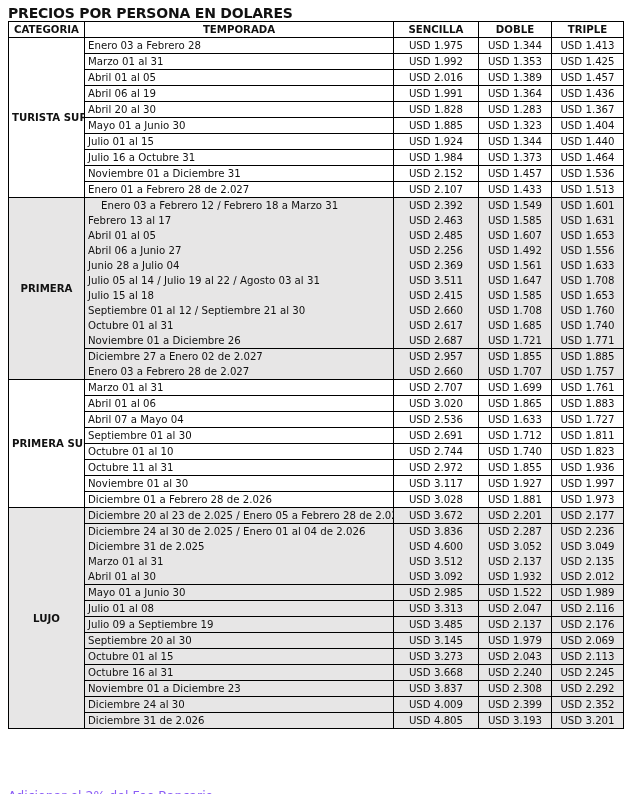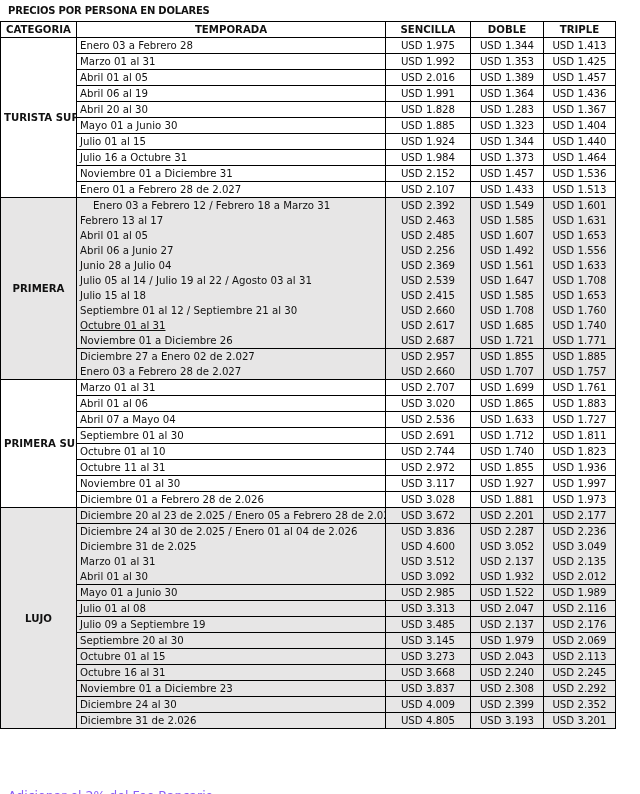--- a/index.html
+++ b/index.html
@@ -1,20 +1,20 @@
 <!DOCTYPE html>
 <html><head>
 <meta charset="utf-8">
 <style>
   html, body { margin: 0; padding: 0; background: #ffffff; }
   body { width: 640px; height: 794px; position: relative; overflow: hidden;
          font-family: "DejaVu Sans", sans-serif; color: #111; }
-  .title { position: absolute; left: 8px; top: 5px; font-size: 10px; font-weight: bold;
+  .title { position: absolute; left: 8px; top: 5px; font-size: 14px; font-weight: bold;
            font-family: "DejaVu Sans", sans-serif; letter-spacing: -0.2px; }
-  table.prices { position: absolute; left: 0; top: 21px; width: 615px;
+  table.prices { position: absolute; left: 8px; top: 21px; width: 615px;
                  border-collapse: collapse; table-layout: fixed; font-size: 10.2px; }
   table.prices th, table.prices td { border: 1px solid #000; padding: 0 3px; height: 15px;
                                      line-height: 15px; white-space: nowrap; overflow: hidden; }
   table.prices th { font-weight: bold; text-align: center; background: #fff; height: 15px; }
   col.c-cat { width: 76px; } col.c-temp { width: 309px; } col.c-sen { width: 85px; }
   col.c-dob { width: 73px; } col.c-tri { width: 72px; }
   td.cat { text-align: center; font-weight: bold; white-space: normal; line-height: 14px; }
   td.num { text-align: center; }
   tr.shade td { background: #e7e6e6; }
   td.noline { border-top: none !important; }
@@ -132,38 +132,38 @@
         <td class="num noline" style="border-bottom: none;">USD 1.556</td>
       </tr>
       <tr class="shade">
         <td class="noline" style="border-bottom: none;">Junio 28 a Julio 04</td>
         <td class="num noline" style="border-bottom: none;">USD 2.369</td>
         <td class="num noline" style="border-bottom: none;">USD 1.561</td>
         <td class="num noline" style="border-bottom: none;">USD 1.633</td>
       </tr>
       <tr class="shade">
         <td class="noline" style="border-bottom: none;">Julio 05 al 14 / Julio 19 al 22 / Agosto 03 al 31</td>
-        <td class="num noline" style="border-bottom: none;">USD 2.539</td>
+        <td class="num noline" style="border-bottom: none;">USD 3.511</td>
         <td class="num noline" style="border-bottom: none; text-align: center;">USD 1.647</td>
         <td class="num noline" style="border-bottom: none;">USD 1.708</td>
       </tr>
       <tr class="shade">
         <td class="noline" style="border-bottom: none;">Julio 15 al 18</td>
         <td class="num noline" style="border-bottom: none;">USD 2.415</td>
         <td class="num noline" style="border-bottom: none;">USD 1.585</td>
         <td class="num noline" style="border-bottom: none;">USD 1.653</td>
       </tr>
       <tr class="shade">
         <td class="noline" style="border-bottom: none;">Septiembre 01 al 12 / Septiembre 21 al 30</td>
         <td class="num noline" style="border-bottom: none;">USD 2.660</td>
         <td class="num noline" style="border-bottom: none;">USD 1.708</td>
         <td class="num noline" style="border-bottom: none;">USD 1.760</td>
       </tr>
       <tr class="shade">
-        <td class="noline" style="border-bottom: none; text-decoration: underline;">Octubre 01 al 31</td>
+        <td class="noline" style="border-bottom: none;">Octubre 01 al 31</td>
         <td class="num noline" style="border-bottom: none;">USD 2.617</td>
         <td class="num noline" style="border-bottom: none;">USD 1.685</td>
         <td class="num noline" style="border-bottom: none;">USD 1.740</td>
       </tr>
       <tr class="shade">
         <td class="noline">Noviembre 01 a Diciembre 26</td>
         <td class="num noline">USD 2.687</td>
         <td class="num noline">USD 1.721</td>
         <td class="num noline">USD 1.771</td>
       </tr>

